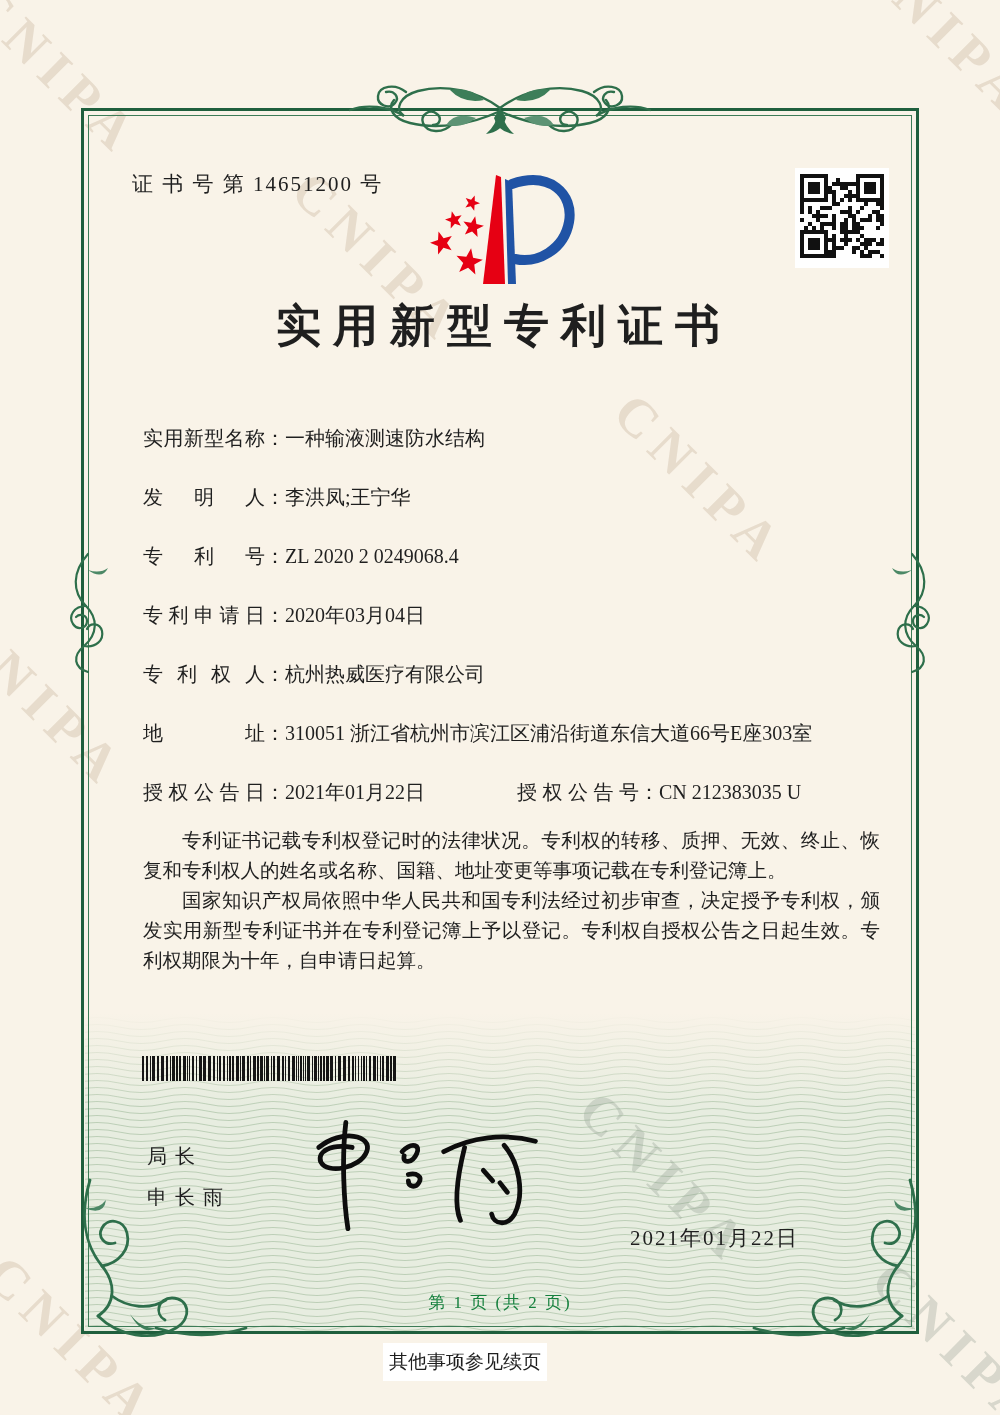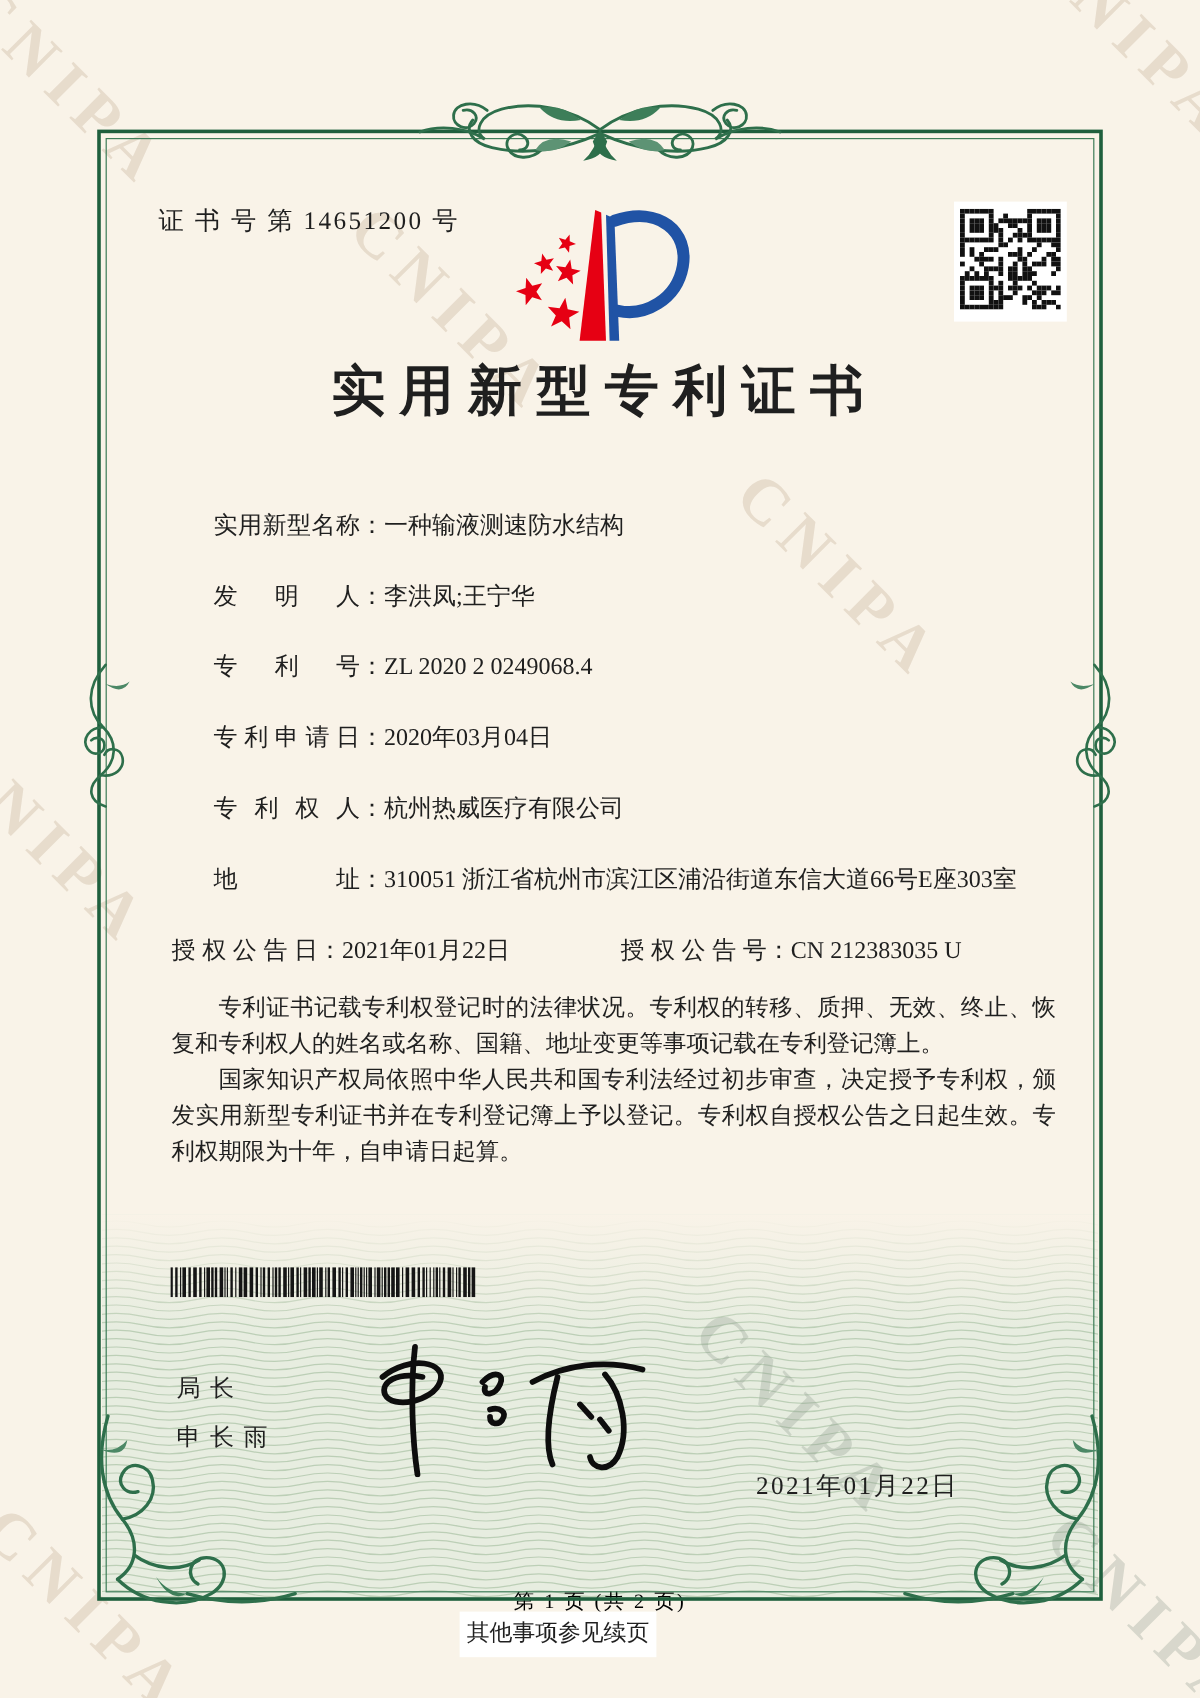--- a/index.html
+++ b/index.html
@@ -27,41 +27,41 @@
 
   
   .z2{position:absolute;z-index:2;}
   .cert-no{left:132px;top:170px;font-size:21px;letter-spacing:2px;}
   .logo{left:425px;top:160px;width:170px;height:132px;}
   .qr-box{left:795px;top:168px;width:94px;height:100px;background:#fff;}
   #qr{position:absolute;left:5px;top:6px;}
   .title{left:0;top:296px;width:100%;text-align:center;font-size:45px;font-weight:700;
          letter-spacing:12px;padding-left:8px;box-sizing:border-box;}
 
-  .fields{left:143px;top:419px;width:720px;font-size:20px;margin-left:35px;}
+  .fields{left:143px;top:419px;width:720px;font-size:20px;}
   .field-row{line-height:38px;margin-bottom:21px;}
   .f-label{display:inline-block;width:122px;text-align:justify;text-align-last:justify;vertical-align:top;}
   .f-colon{vertical-align:top;}
   .f-value{display:inline-block;max-width:545px;vertical-align:top;}
 
   .grant-row{left:143px;top:773px;width:740px;font-size:20px;line-height:38px;}
   .grant-pair2{position:absolute;left:374px;top:0;}
 
   .body-text{left:143px;top:826px;width:737px;font-size:19.5px;line-height:30px;text-align:justify;}
   .body-text p{margin:0;text-indent:2em;}
 
   #barcode{position:absolute;left:142px;top:1056px;z-index:2;}
 
   .director-title{left:147px;top:1143px;font-size:20px;letter-spacing:8px;
         font-family:"Liberation Sans","DejaVu Sans",sans-serif;}
   .director-name{left:147px;top:1184px;font-size:20px;letter-spacing:8px;
         font-family:Liberation Sans, sans-serif;}
   .signature{left:300px;top:1116px;}
   .issue-date{left:630px;top:1224px;font-size:21px;letter-spacing:2px;}
-  .page-indicator{left:0;top:1323px;width:100%;text-align:center;font-size:17px;letter-spacing:2px;color:#000000;}
+  .page-indicator{left:0;top:1291px;width:100%;text-align:center;font-size:17px;letter-spacing:2px;color:#15803d;}
   .footer-note{left:383px;top:1343px;width:164px;height:38px;background:#ffffff;
                text-align:center;line-height:38px;font-size:19px;z-index:2;}
 </style>
 </head>
 <body>
 
 <svg width="0" height="0" style="position:absolute" aria-hidden="true">
   <defs>
     <g id="tf" stroke="#2e6f4b" stroke-width="2.4" fill="none" stroke-linecap="round">
       <path d="M190 32 C 214 14 246 8 272 15 C 290 20 296 33 286 40 C 302 30 324 28 340 34"></path>

